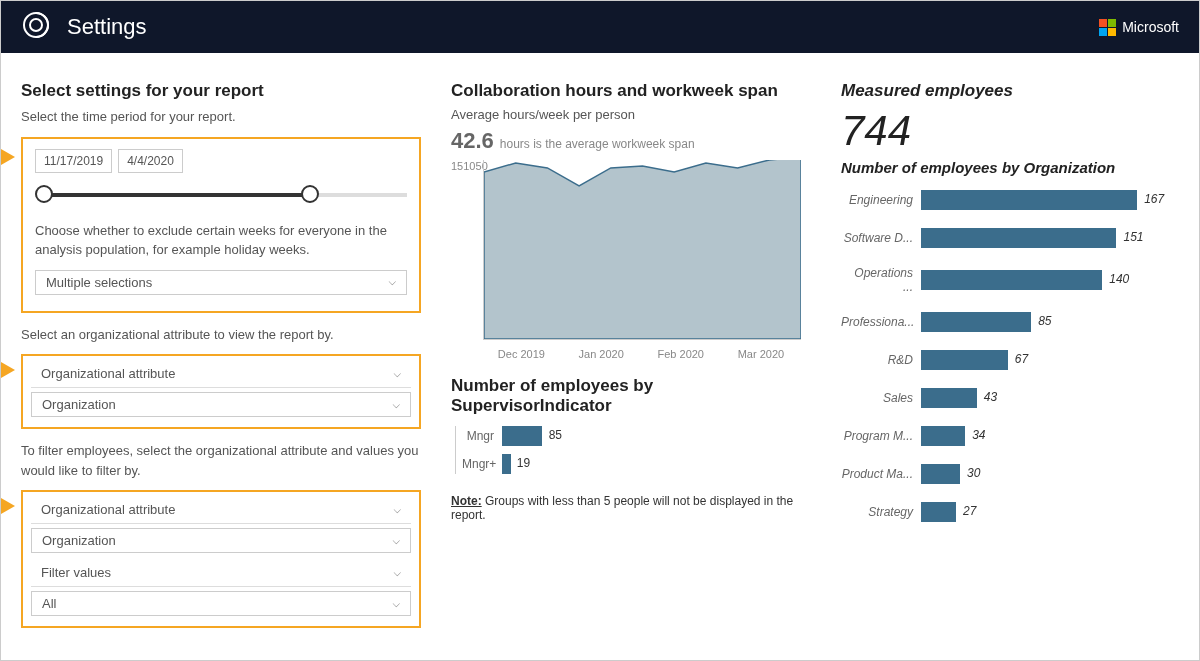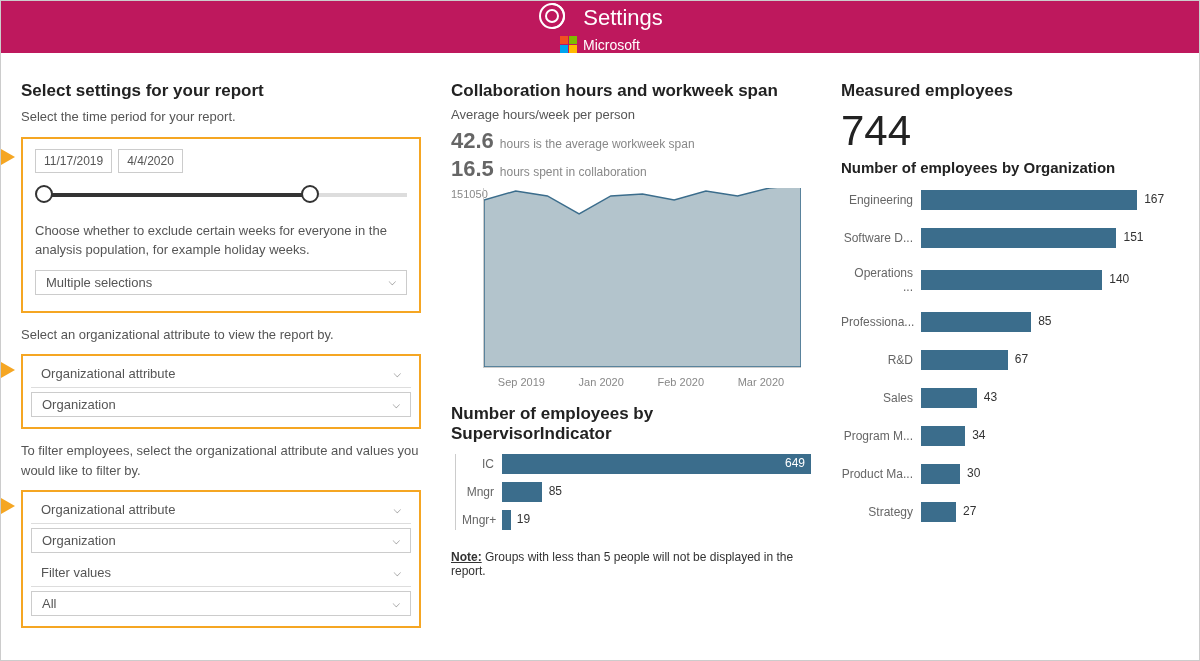--- a/index.html
+++ b/index.html
@@ -1,27 +1,27 @@
 <!DOCTYPE html>
 <html><head>
 <meta charset="utf-8">
 <style>
   * { box-sizing: border-box; margin: 0; padding: 0; }
   body { font-family: "Segoe UI", Arial, sans-serif; background: #fff; color: #333; width: 1200px; height: 661px; overflow: hidden; border: 1px solid #ccc; }
-  .topbar { background: #be185d; height: 52px; display: flex; align-items: center; padding: 0 20px; color: #fff; justify-content: space-between; flex-direction: column; }
+  .topbar { background: #0f172a; height: 52px; display: flex; align-items: center; padding: 0 20px; color: #fff; justify-content: space-between; }
   .topbar-left { display: flex; align-items: center; gap: 16px; }
   .topbar-title { font-size: 22px; font-weight: 300; }
   .ms-logo { display: flex; align-items: center; gap: 6px; color: #fff; font-size: 14px; }
   .ms-grid { display: grid; grid-template-columns: repeat(2, 8px); grid-template-rows: repeat(2, 8px); gap: 1px; }
   .ms-grid div:nth-child(1){background:#f25022;} .ms-grid div:nth-child(2){background:#7fba00;}
   .ms-grid div:nth-child(3){background:#00a4ef;} .ms-grid div:nth-child(4){background:#ffb900;}
   .content { display: flex; padding: 28px 20px 12px 20px; gap: 30px; }
   .col-left { width: 400px; position: relative; }
   .col-mid { width: 360px; }
-  .col-right { width: 320px; }
+  .col-right { width: 320px; font-style: italic; }
   h2.section { font-size: 17px; font-weight: 600; color: #222; margin-bottom: 6px; }
   .subtext { font-size: 13px; color: #555; line-height: 1.5; margin-bottom: 10px; }
   .highlight-box { border: 2px solid #f5a623; padding: 10px 12px; margin-bottom: 12px; position: relative; }
   .arrow { position: absolute; left: -22px; width: 0; height: 0; border-top: 8px solid transparent; border-bottom: 8px solid transparent; border-left: 14px solid #f5a623; }
   .date-inputs { display: flex; gap: 6px; margin-bottom: 10px; }
   .date-box { border: 1px solid #ccc; padding: 4px 8px; font-size: 12px; color: #555; }
   .slider { position: relative; height: 24px; margin: 6px 0 14px 0; }
   .slider-track { position: absolute; top: 10px; left: 0; right: 0; height: 4px; background: #ddd; }
   .slider-fill { position: absolute; top: 10px; left: 8px; width: 270px; height: 4px; background: #333; }
   .slider-handle { position: absolute; top: 2px; width: 18px; height: 18px; border: 2px solid #333; border-radius: 50%; background: #fff; }
@@ -138,54 +138,43 @@
     </div>
   </div>
 
   <div class="col-mid">
     <h2 class="section">Collaboration hours and workweek span</h2>
     <div class="mid-sub">Average hours/week per person</div>
     <div class="metric-line">
       <span class="metric-big">42.6</span>
       <span class="metric-label">hours is the average workweek span</span>
     </div>
-    <div class="metric-line">
-      <span class="metric-big">16.5</span>
-      <span class="metric-label">hours spent in collaboration</span>
-    </div>
 
     <div class="chart-area">
       <div class="y-axis">
         <span>15</span>
         <span>10</span>
         <span>5</span>
         <span>0</span>
       </div>
       <div class="plot">
         <svg width="100%" height="100%" viewBox="0 0 320 180" preserveAspectRatio="none">
           <path d="M0,12 L32,3 L64,8 L96,26 L128,8 L160,6 L192,12 L224,3 L256,8 L288,0 L320,-3 L320,180 L0,180 Z" fill="#b3c4cc" stroke="#3b6d8c" stroke-width="1.5"></path>
         </svg>
       </div>
       <div class="x-axis">
-        <span>Sep 2019</span>
+        <span>Dec 2019</span>
         <span>Jan 2020</span>
         <span>Feb 2020</span>
         <span>Mar 2020</span>
       </div>
     </div>
 
     <h2 class="section" style="margin-top:16px;">Number of employees by SupervisorIndicator</h2>
     <div class="h-bars supervisor-chart" id="sup-chart" style="border-left:1px solid #ccc; padding-left:6px; margin-left:4px;">
-        <div class="h-bar-row">
-          <div class="h-bar-label">IC</div>
-          <div class="h-bar-track">
-            <div class="h-bar-fill" style="width:100%"></div>
-            <div class="h-bar-val inside" style="">649</div>
-          </div>
-        </div>
         <div class="h-bar-row">
           <div class="h-bar-label">Mngr</div>
           <div class="h-bar-track">
             <div class="h-bar-fill" style="width:13.097072419106318%"></div>
             <div class="h-bar-val outside" style="left:15.097072419106318%">85</div>
           </div>
         </div>
         <div class="h-bar-row">
           <div class="h-bar-label">Mngr+</div>
           <div class="h-bar-track">

